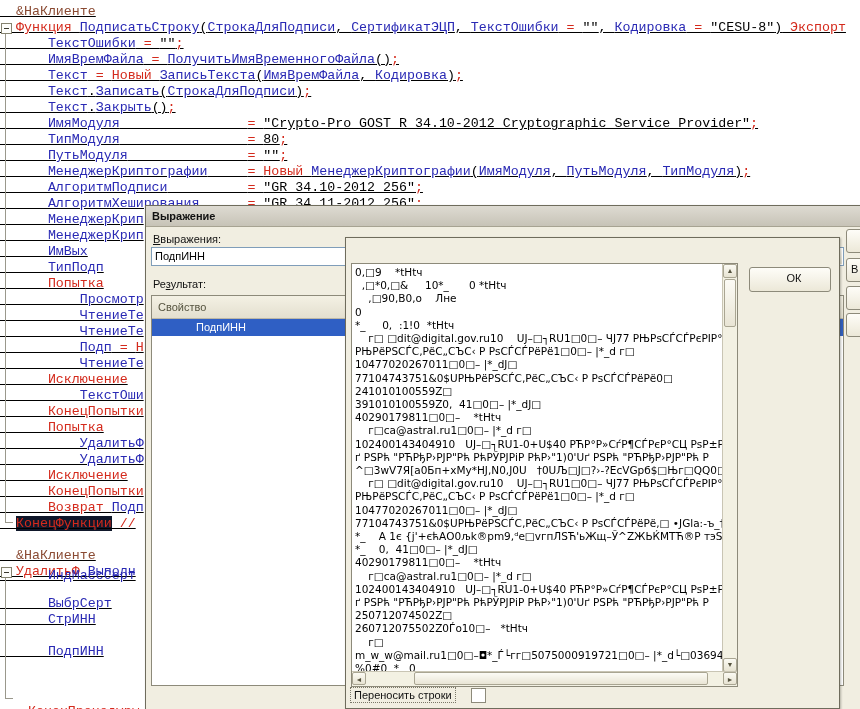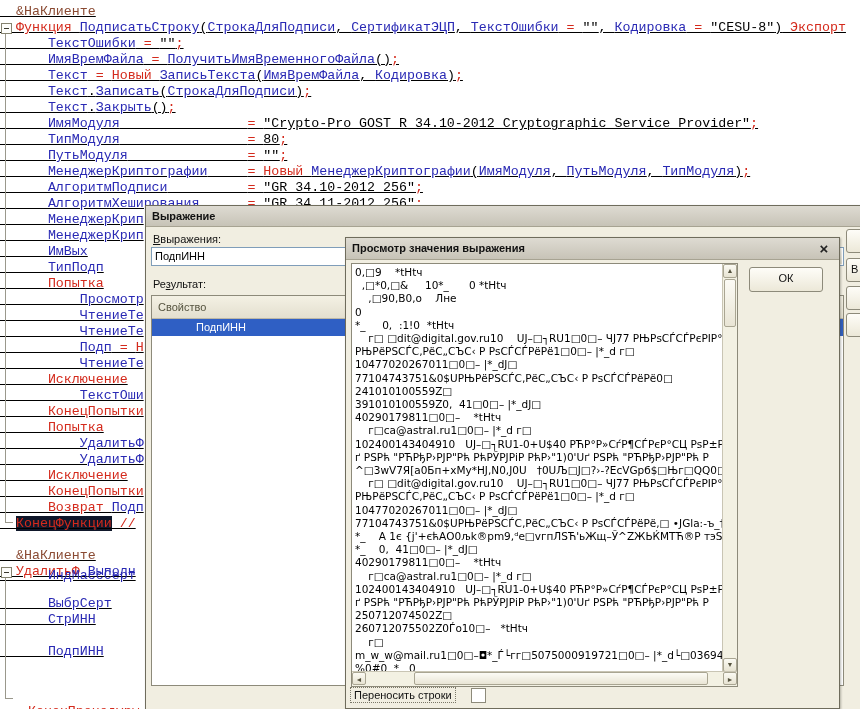--- a/index.html
+++ b/index.html
@@ -97,21 +97,21 @@
   .sb-h{position:absolute;left:0;bottom:0;height:14px;width:385px;background:#f3f1e3;border-top:1px solid #c9c5b4;}
   .sb-btn{
     position:absolute;background:linear-gradient(#fbfaf3,#e7e3d2);
     border:1px solid #a9a592;border-radius:2px;box-sizing:border-box;
     font-size:7px;color:#56533f;text-align:center;line-height:12px;
   }
   .sb-thumb{
     position:absolute;background:linear-gradient(#fcfbf5,#e9e5d5);
     border:1px solid #a9a592;border-radius:2px;box-sizing:border-box;
   }
-  .ok-btn{left:403px;top:29px;width:72px;height:23px;line-height:21px;}
+  .ok-btn{left:403px;top:29px;width:72px;height:23px;line-height:21px;padding-left:8px;}
   .wrap-row{position:absolute;left:4px;top:449px;height:18px;font-size:11px;color:#111;}
   .wrap-label{display:inline-block;border:1px dotted #7b7868;padding:1px 3px;}
   .wrap-check{
     position:absolute;left:121px;top:1px;width:13px;height:13px;
     background:#fff;border:1px solid #8d8a7a;
   }
 </style>
 </head>
 <body>
 
@@ -191,24 +191,20 @@
     <div class="list-row-selected">ПодпИНН</div>
   </div>
 
   <div class="xp-btn side-btn" style="top:23px;"></div>
   <div class="xp-btn side-btn" style="top:52px;">В</div>
   <div class="xp-btn side-btn" style="top:80px;"></div>
   <div class="xp-btn side-btn" style="top:107px;"></div>
 </div>
 
 <div class="win dlg-view">
-  <div class="titlebar" style="height:21px;line-height:21px;">
-    <span>Просмотр значения выражения</span>
-    <div class="close-x" style="line-height:21px;">×</div>
-  </div>
 
   <div class="dump-box">
     <pre class="dump-pre" id="dump-pre">0,□9    *tНtч
   ,□*0,□&amp;     10*_      0 *tНtч
     ,□90,В0,о    Лне
 0
 *_     0,  :1!0  *tНtч
     г□ □dit@digital.gov.ru10    UЈ–□┐RU1□0□– ЧЈ77 РЊРѕСЃСЃРєРІР°1
 РЊРёРЅСЃС‚РёС„СЪС‹ Р РѕСЃСЃРёРё1□0□– |*_d г□
 10477020267011□0□– |*_dЈ□

